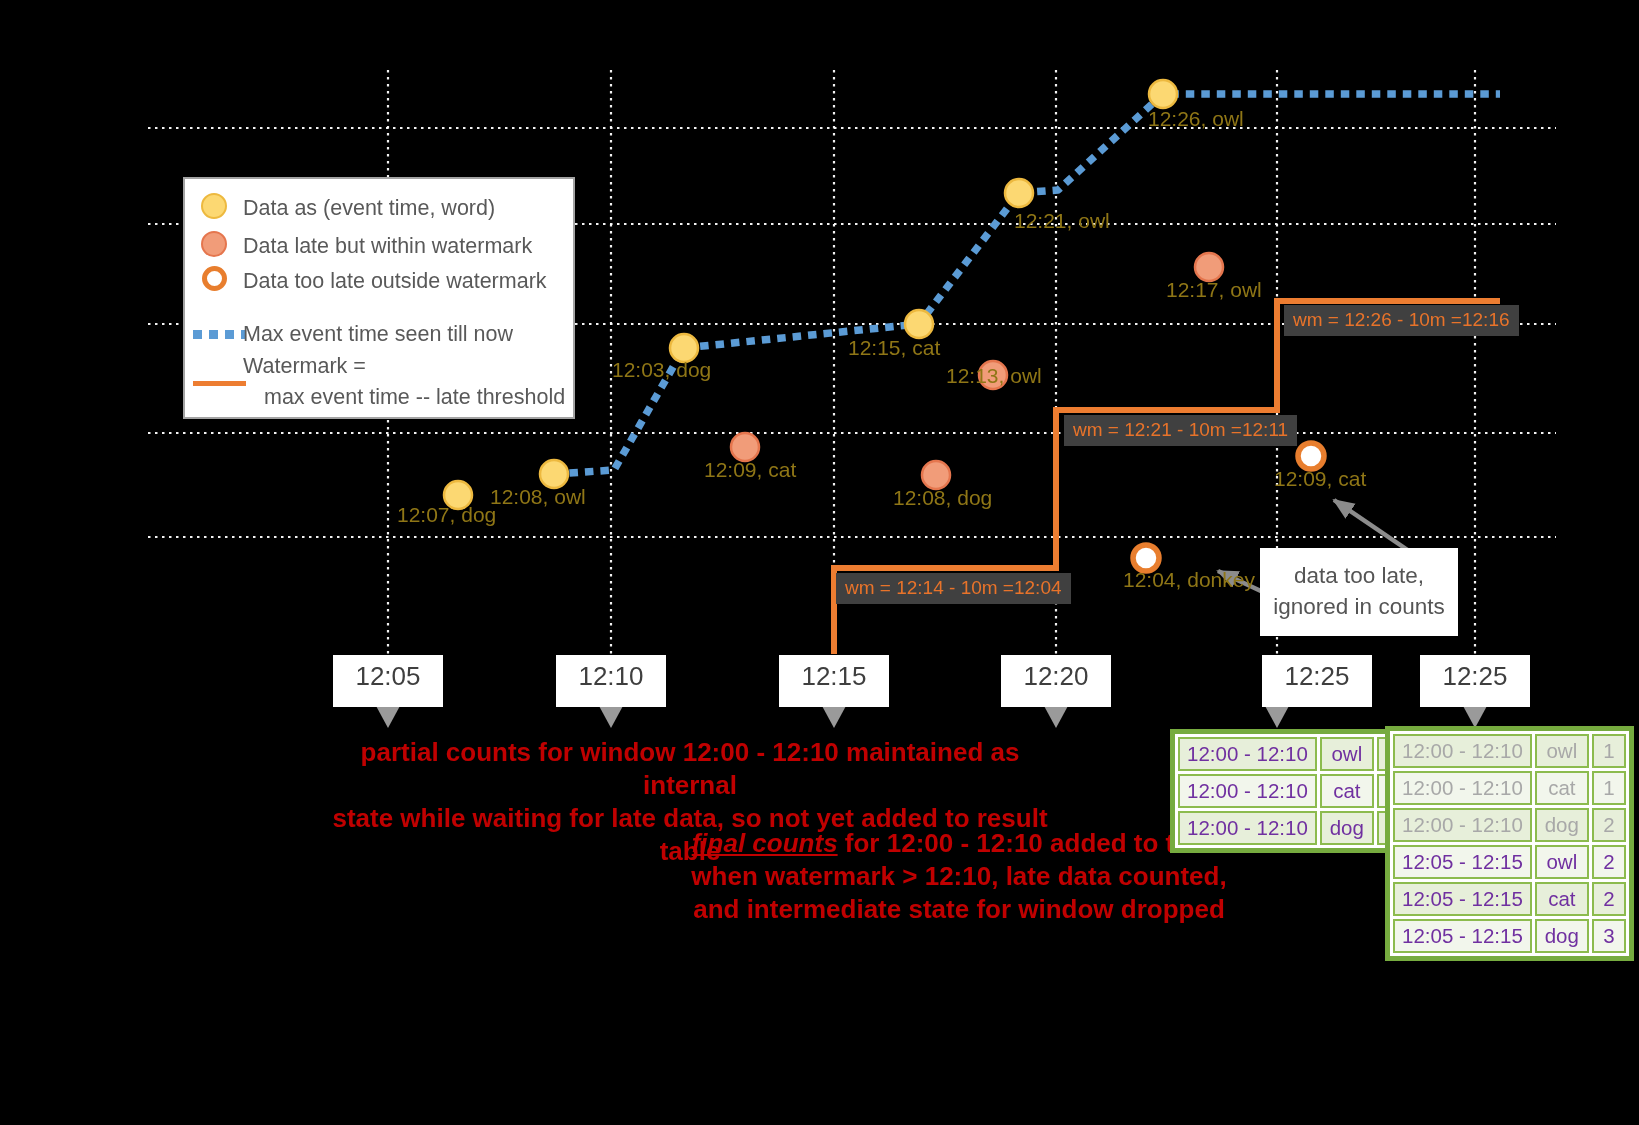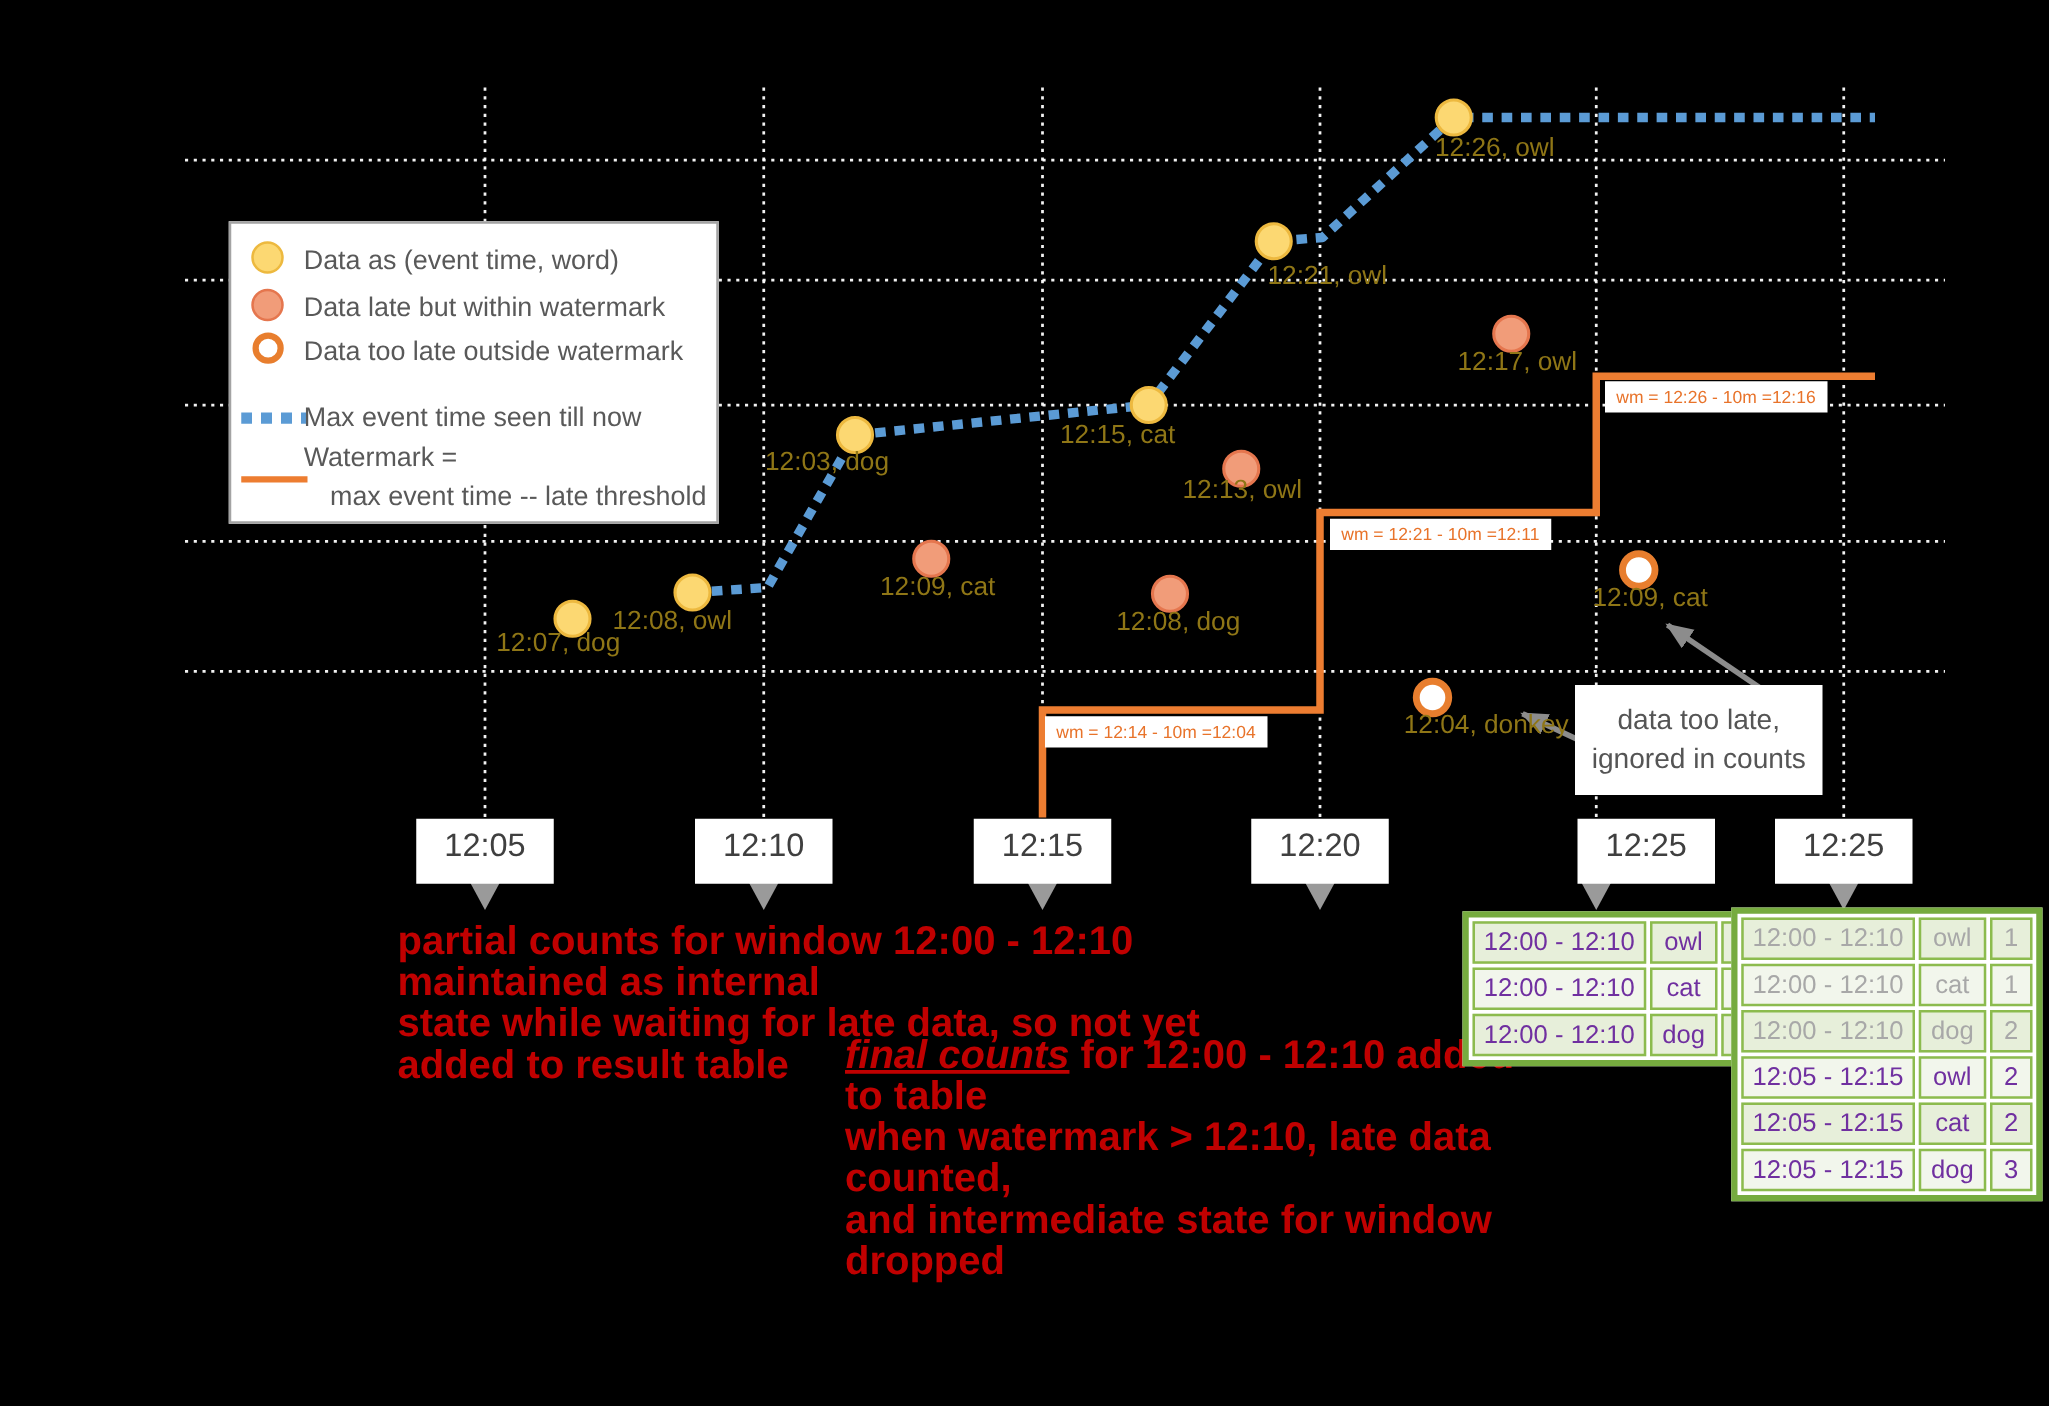--- a/index.html
+++ b/index.html
@@ -18,33 +18,33 @@
   .sw-bluedash{position:absolute;left:8px;top:151px;width:53px;height:9px;
        background:repeating-linear-gradient(90deg,#5b9bd5 0,#5b9bd5 9px,transparent 9px,transparent 16px);}
   .sw-orangeline{position:absolute;left:8px;top:202px;width:53px;height:5px;background:#ed7d31;}
   .lg1{left:58px;top:17px;} .lg2{left:58px;top:55px;} .lg3{left:58px;top:90px;}
   .lg4{left:58px;top:143px;} .lg5{left:58px;top:175px;} .lg6{left:79px;top:206px;}
 
   
   .pt-label{position:absolute;color:#8f7616;font-size:21px;white-space:nowrap;}
 
   
-  .wm-label{position:absolute;background:#ffffff;color:#e8732a;font-size:14px;white-space:nowrap;
+  .wm-label{position:absolute;background:#404040;color:#e8732a;font-size:19px;white-space:nowrap;
             padding:4px 9px 5px 9px;}
   .wm1{left:836px;top:573px;} .wm2{left:1064px;top:415px;} .wm3{left:1284px;top:305px;}
 
   
   .tick{position:absolute;top:655px;width:110px;height:52px;background:#fff;color:#3f3f3f;
         font-size:26px;text-align:center;line-height:42px;}
   .t0{left:333px;} .t1{left:556px;} .t2{left:779px;} .t3{left:1001px;} .t4{left:1222px;margin-left:40px;} .t5{left:1420px;}
 
   
   .note-box{position:absolute;left:1260px;top:548px;width:198px;height:88px;background:#fff;
             color:#555;font-size:22.5px;text-align:center;padding-top:12px;box-sizing:border-box;line-height:31px;}
-  .red-block{position:absolute;color:#c00000;font-weight:600;font-size:32px;text-align:left;line-height:33px;}
+  .red-block{position:absolute;color:#c00000;font-weight:600;font-size:26px;text-align:center;line-height:33px;}
   .rb1{left:318px;top:736px;width:744px;}
   .rb2{left:676px;top:827px;width:566px;}
   .red-italic{font-style:italic;font-weight:800;text-decoration:underline;}
 
   
   .rtable{position:absolute;border-collapse:separate;border-spacing:3px;background:#fff;
           border:5px solid #76ab3f;}
   .rt1{left:1170px;top:729px;} .rt2{left:1385px;top:726px;}
   .rtable td{border:2px solid #8cbb4e;background:#e7efda;color:#7030a0;font-size:20.5px;
              text-align:center;padding:3px 7px;white-space:nowrap;}
@@ -122,21 +122,21 @@
 
   <div id="labels-layer">
       <div class="pt-label" style="left: 397px; top: 503px;">12:07, dog</div>
       <div class="pt-label" style="left: 490px; top: 485px;">12:08, owl</div>
       <div class="pt-label" style="left: 612px; top: 358px;">12:03, dog</div>
       <div class="pt-label" style="left: 848px; top: 336px;">12:15, cat</div>
       <div class="pt-label" style="left: 1014px; top: 209px;">12:21, owl</div>
       <div class="pt-label" style="left: 1148px; top: 107px;">12:26, owl</div>
       <div class="pt-label" style="left: 704px; top: 458px;">12:09, cat</div>
       <div class="pt-label" style="left: 893px; top: 486px;">12:08, dog</div>
-      <div class="pt-label" style="left: 946px; top: 380px; text-align: right;">12:13, owl</div>
+      <div class="pt-label" style="left: 946px; top: 364px; text-align: right;">12:13, owl</div>
       <div class="pt-label" style="left: 1166px; top: 278px;">12:17, owl</div>
       <div class="pt-label" style="left: 1084px; top: 568px; margin-left: 39px;">12:04, donkey</div>
       <div class="pt-label" style="left: 1274px; top: 467px;">12:09, cat</div>
     </div>
 
   <div class="wm-label wm1">wm = 12:14 - 10m =12:04</div>
   <div class="wm-label wm2">wm = 12:21 - 10m =12:11</div>
   <div class="wm-label wm3">wm = 12:26 - 10m =12:16</div>
 
   <div class="note-box">

